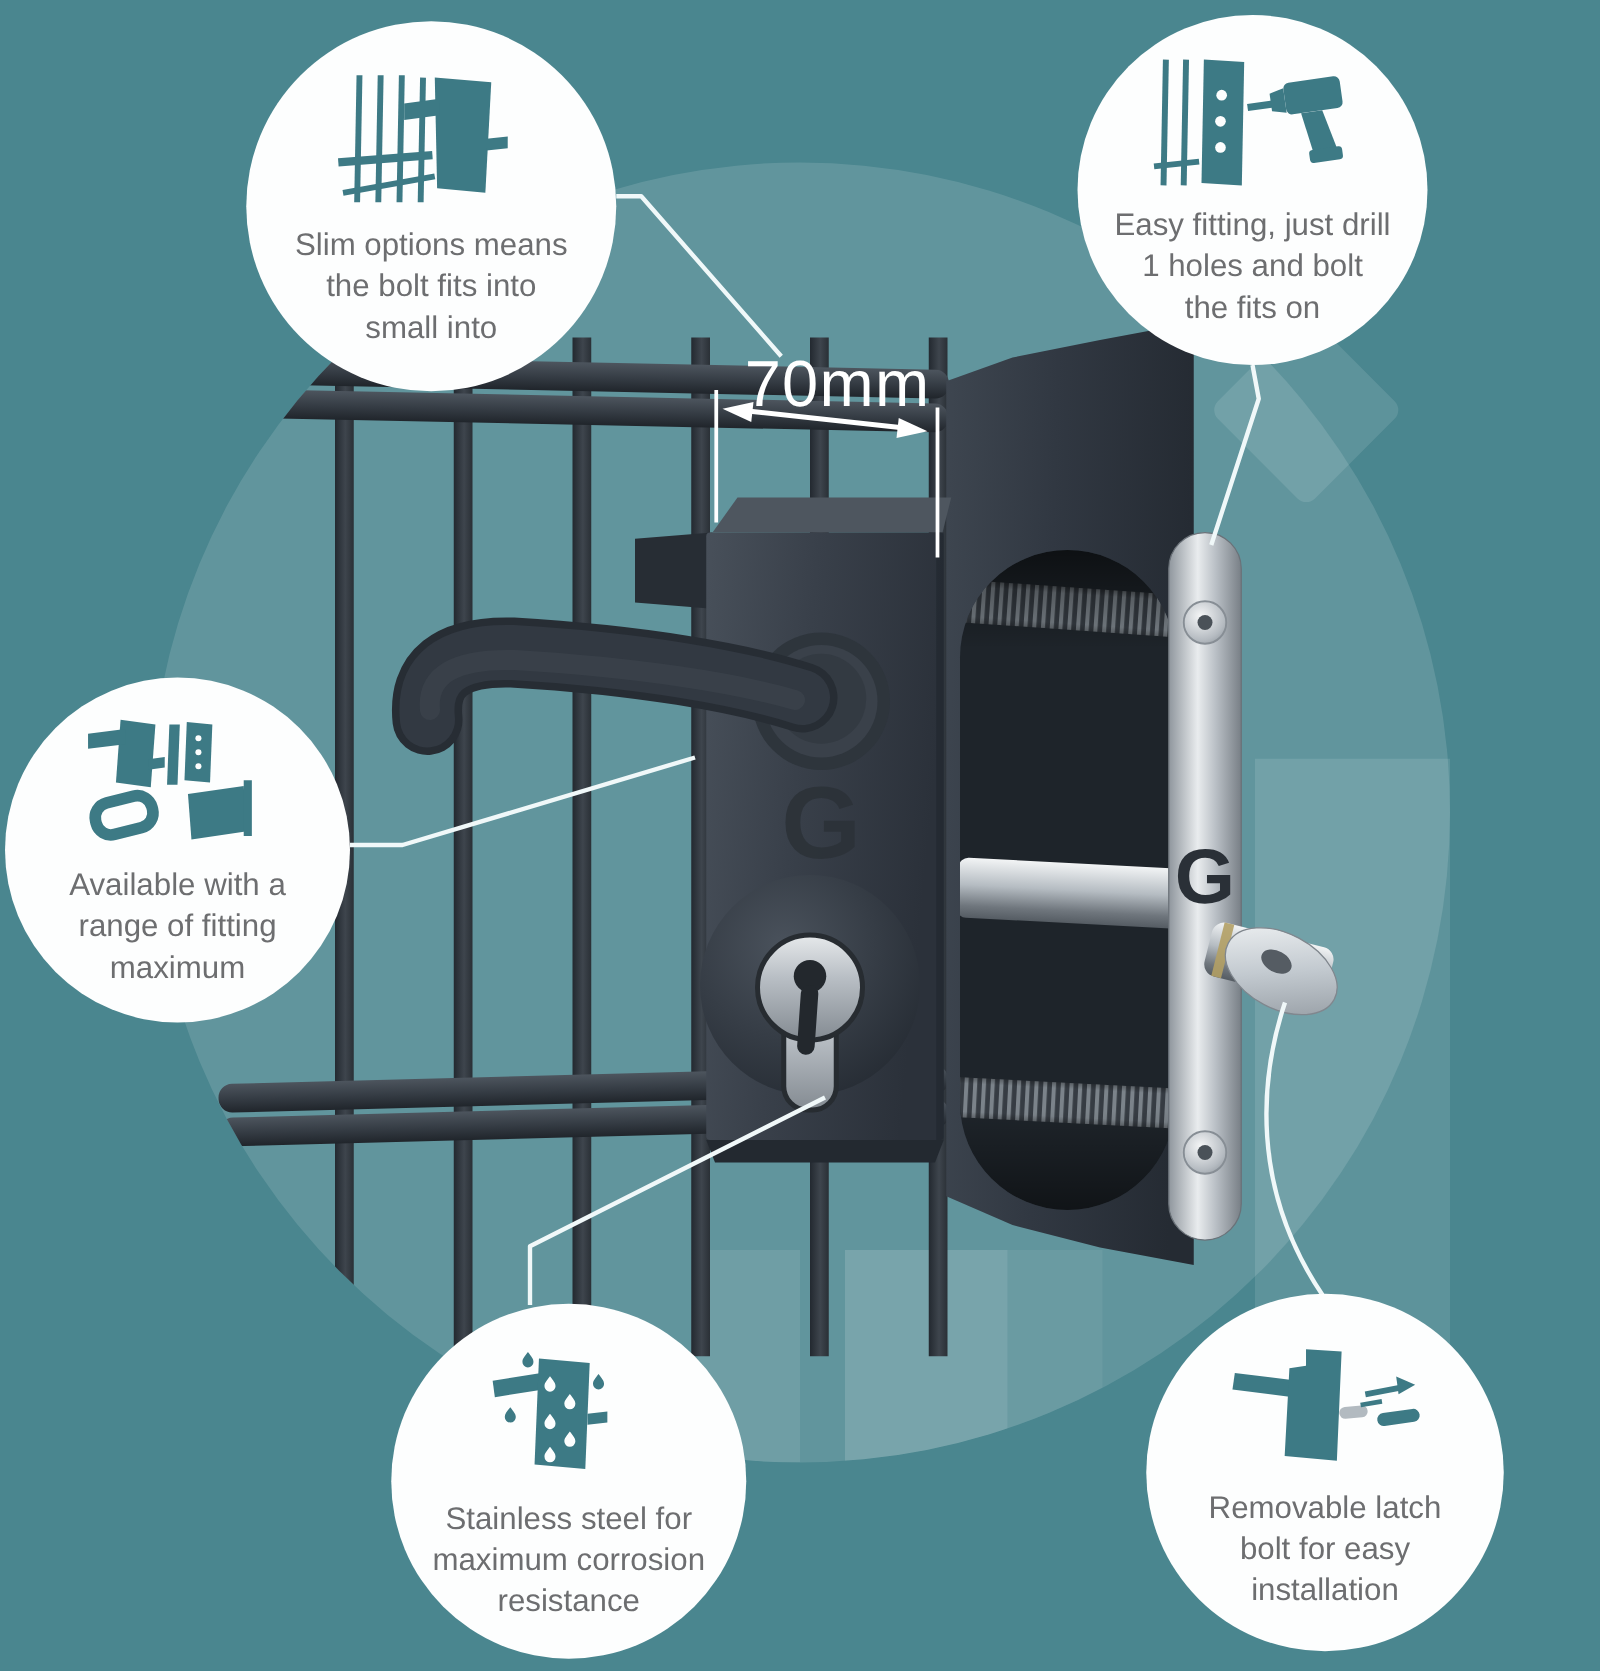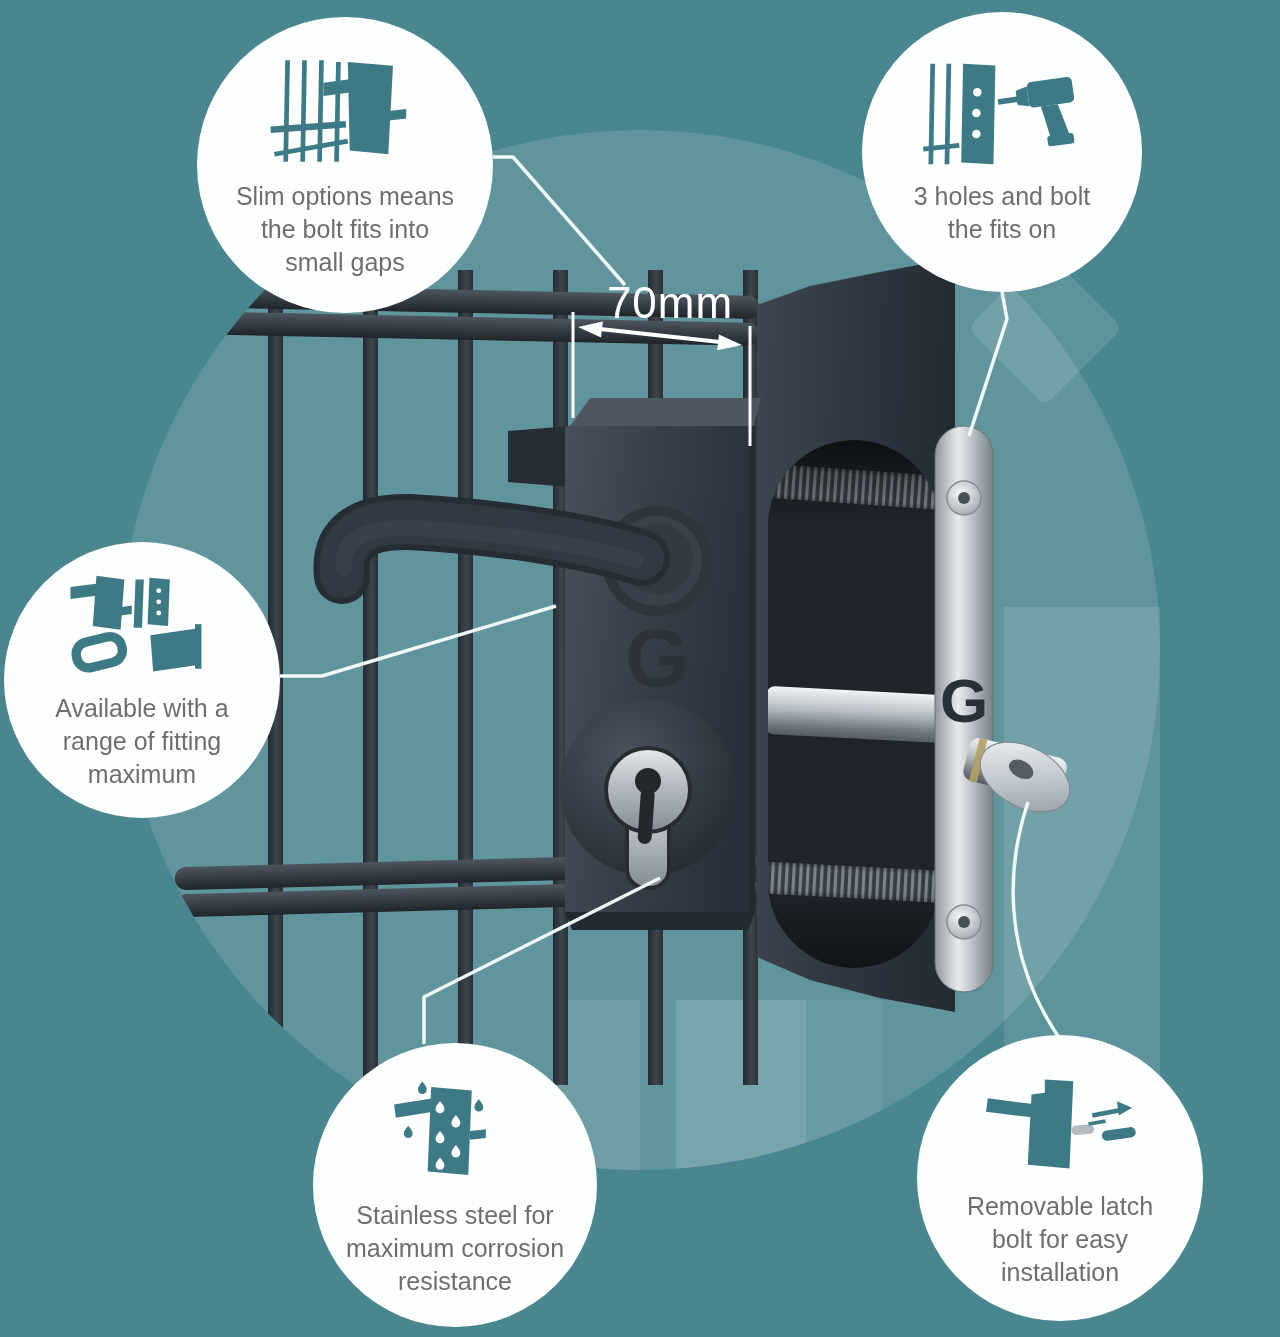--- a/index.html
+++ b/index.html
@@ -9,21 +9,21 @@
   .wm{position:absolute;background:rgba(255,255,255,0.11);}
   .wm-diamond{left:990px;top:273px;width:110px;height:110px;border-radius:10px;
               transform:rotate(45deg);}
   .wm-band-right{left:1004px;top:607px;width:156px;height:535px;}
   .wm-circle{position:absolute;left:120px;top:130px;width:1040px;height:1040px;
              border-radius:50%;background:rgba(255,255,255,0.13);overflow:hidden;}
   
   .overlay{position:absolute;left:0;top:0;width:1280px;height:1337px;pointer-events:none;}
   
   .dim-label{position:absolute;left:585px;top:278px;width:170px;text-align:center;
-             color:#ffffff;font-size:44px;letter-spacing:1px;font-weight:400;}
+             color:#ffffff;font-size:52px;letter-spacing:1px;font-weight:400;}
   
   .bubble{position:absolute;background:#fdfefe;border-radius:50%;
           display:flex;flex-direction:column;align-items:center;justify-content:center;
           text-align:center;}
   .bubble .icon{flex:0 0 auto;margin-bottom:10px;}
   .bubble .line{color:#6d6e70;font-size:25px;line-height:33px;white-space:nowrap;}
 </style>
 </head>
 <body>
 
@@ -216,21 +216,21 @@
         <line x1="10" y1="106" x2="88" y2="92" stroke-width="5"></line>
       </g>
       <g fill="#3d7a85">
         <polygon points="88,8 136,12 131,106 90,102"></polygon>
         <polygon points="62,30 92,26 92,40 62,44"></polygon>
         <polygon points="132,60 150,58 150,68 132,70"></polygon>
       </g>
     </svg>
     <div class="line">Slim options means</div>
     <div class="line">the bolt fits into</div>
-    <div class="line">small gaps</div>
+    <div class="line">small into</div>
   </div>
 
   <div class="bubble" style="left:862px;top:12px;width:280px;height:280px;">
     <svg class="icon" width="164" height="112" viewBox="0 0 170 118">
       <g stroke="#3d7a85" fill="none">
         <line x1="12" y1="6" x2="10" y2="112" stroke-width="5"></line>
         <line x1="29" y1="6" x2="27" y2="112" stroke-width="5"></line>
         <line x1="2" y1="96" x2="40" y2="92" stroke-width="5"></line>
       </g>
       <g fill="#3d7a85">
@@ -240,21 +240,22 @@
       <circle cx="58" cy="58" r="4.5" fill="#fdfefe"></circle>
       <circle cx="58" cy="80" r="4.5" fill="#fdfefe"></circle>
       <g fill="#3d7a85" transform="rotate(-8 120 52)">
         <rect x="82" y="38" width="22" height="6"></rect>
         <polygon points="102,32 114,29 114,50 102,47"></polygon>
         <rect x="114" y="25" width="48" height="27" rx="5"></rect>
         <polygon points="126,52 144,52 152,86 132,88"></polygon>
         <rect x="128" y="84" width="28" height="11" rx="3"></rect>
       </g>
     </svg>
-    <div class="line">3 holes and bolt</div>
+    <div class="line">Easy fitting, just drill</div>
+    <div class="line">1 holes and bolt</div>
     <div class="line">the fits on</div>
   </div>
 
   <div class="bubble" style="left:4px;top:542px;width:276px;height:276px;">
     <svg class="icon" width="158" height="112" viewBox="0 0 170 120">
       <g fill="#3d7a85">
         <polygon points="36,6 66,10 62,64 32,60"></polygon>
         <polygon points="8,18 40,14 40,27 8,31"></polygon>
         <polygon points="60,40 74,38 74,47 60,49"></polygon>
         <polygon points="78,10 87,10 85,62 76,62"></polygon>

